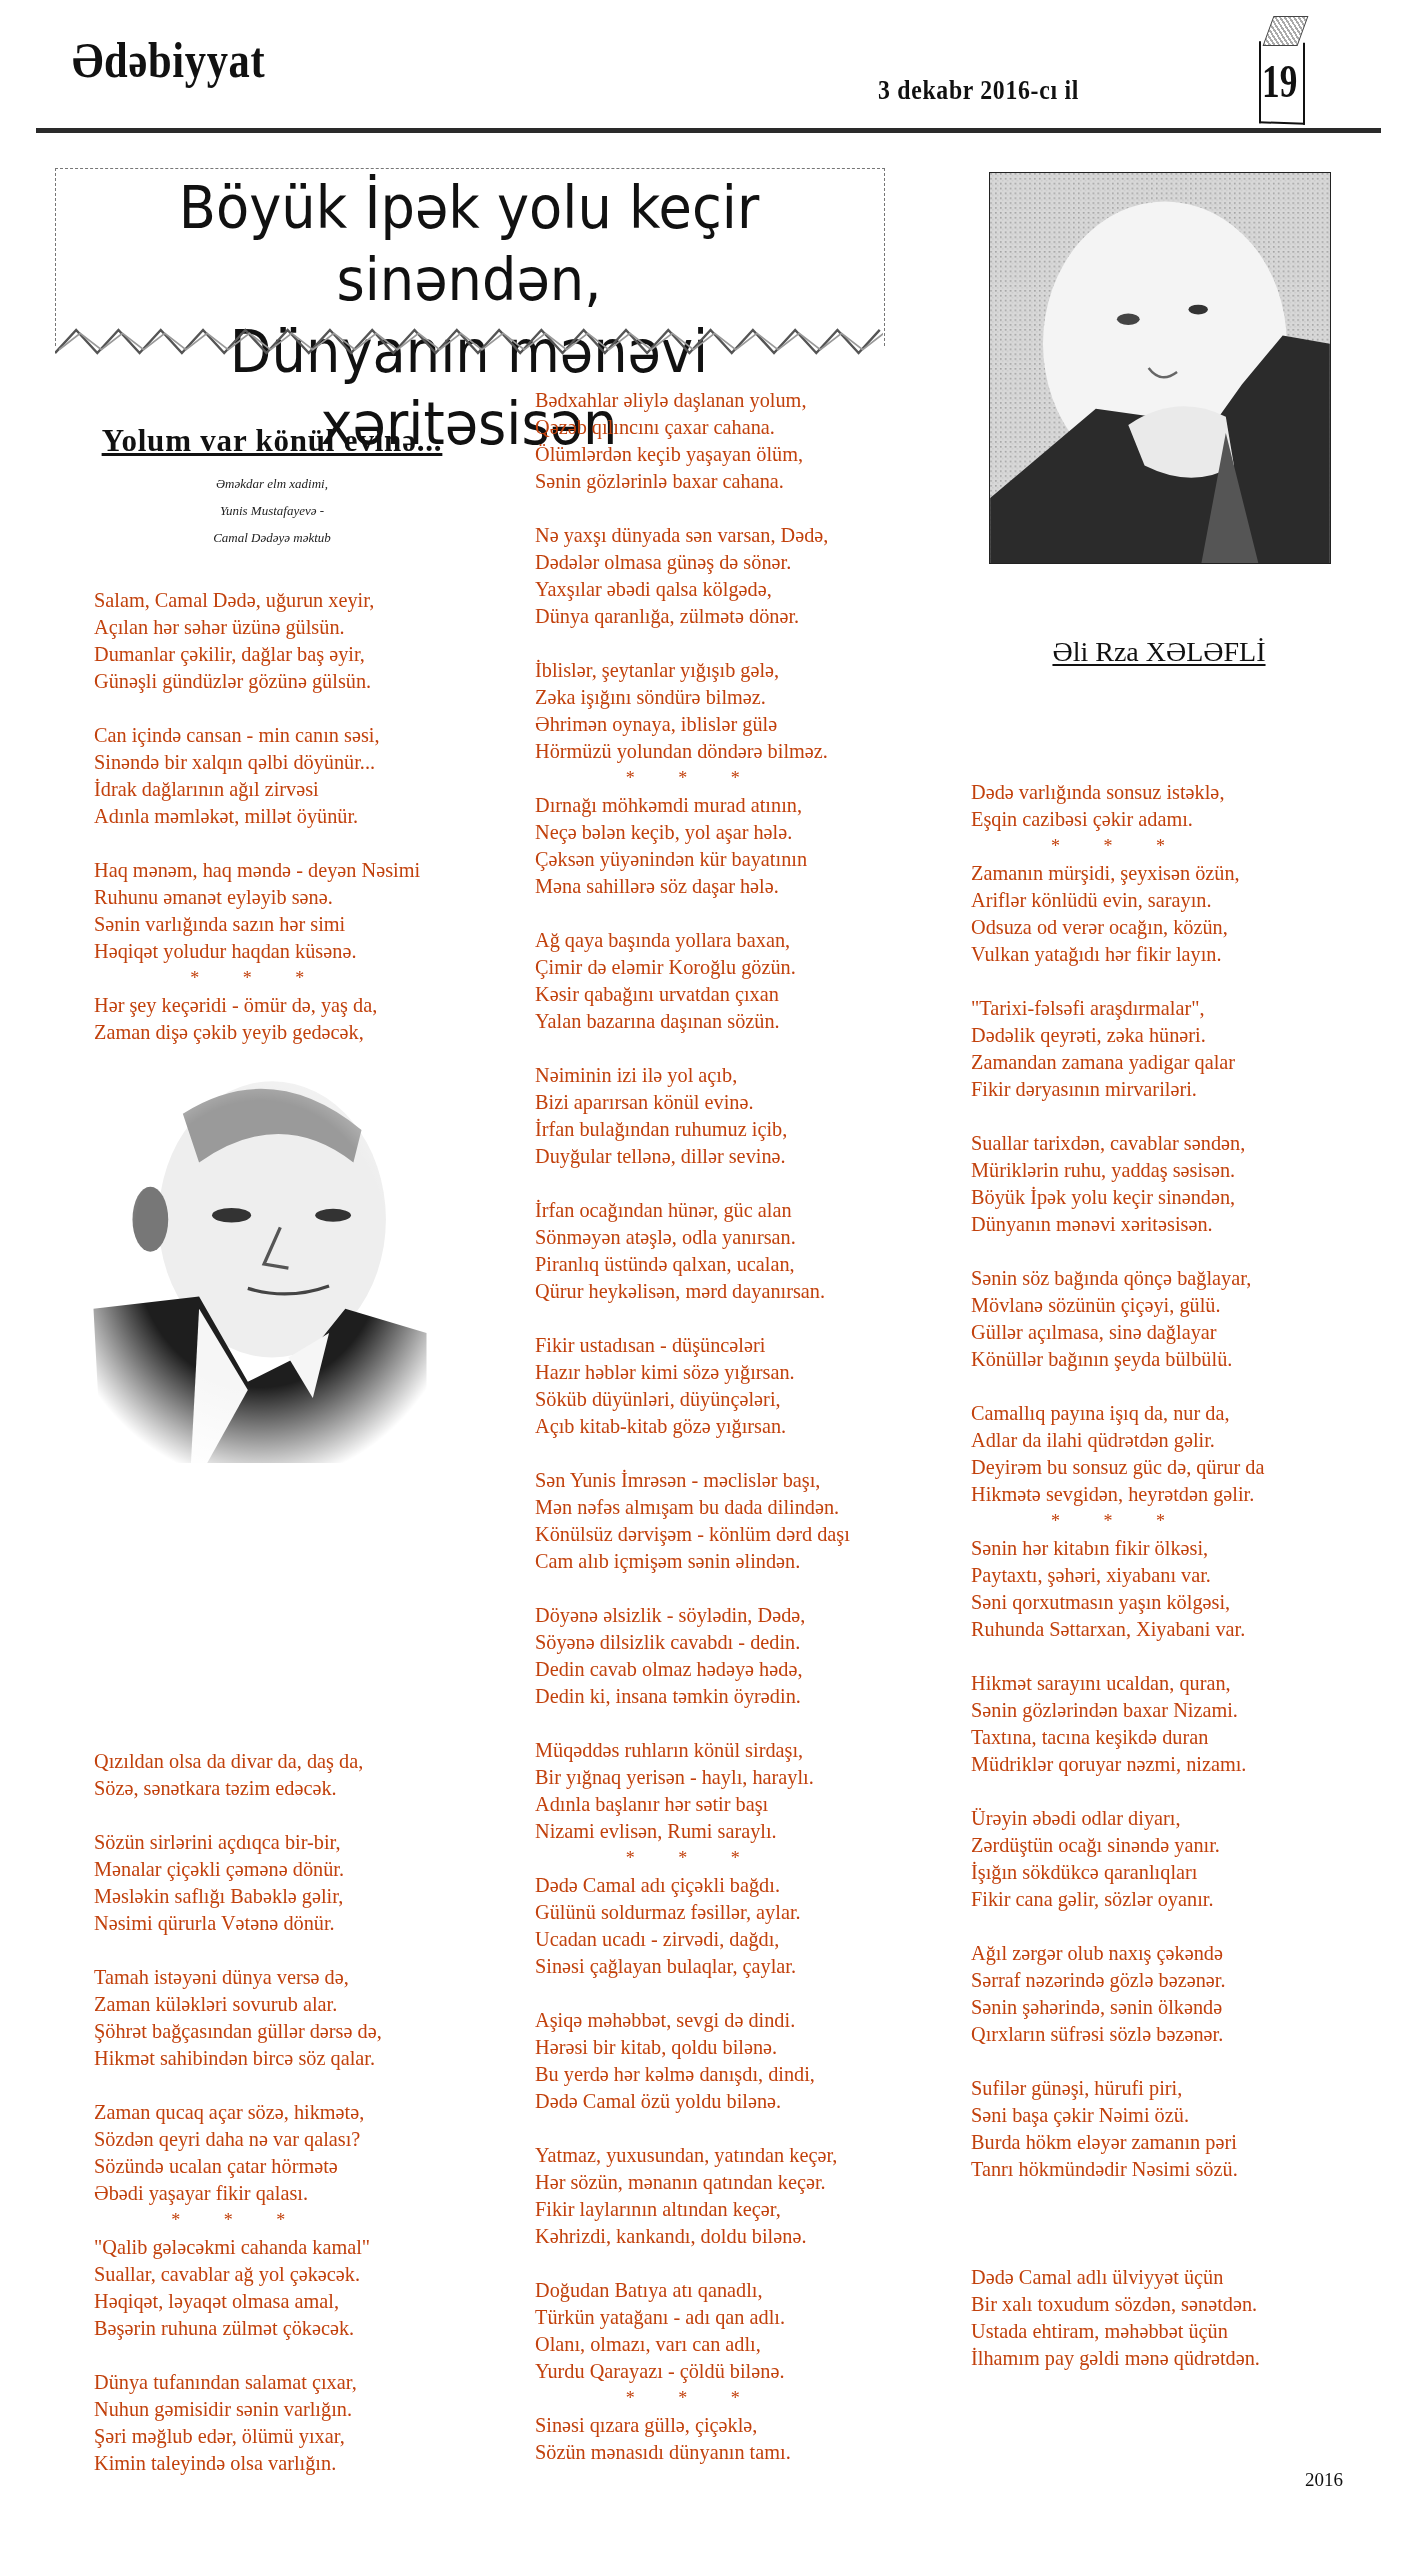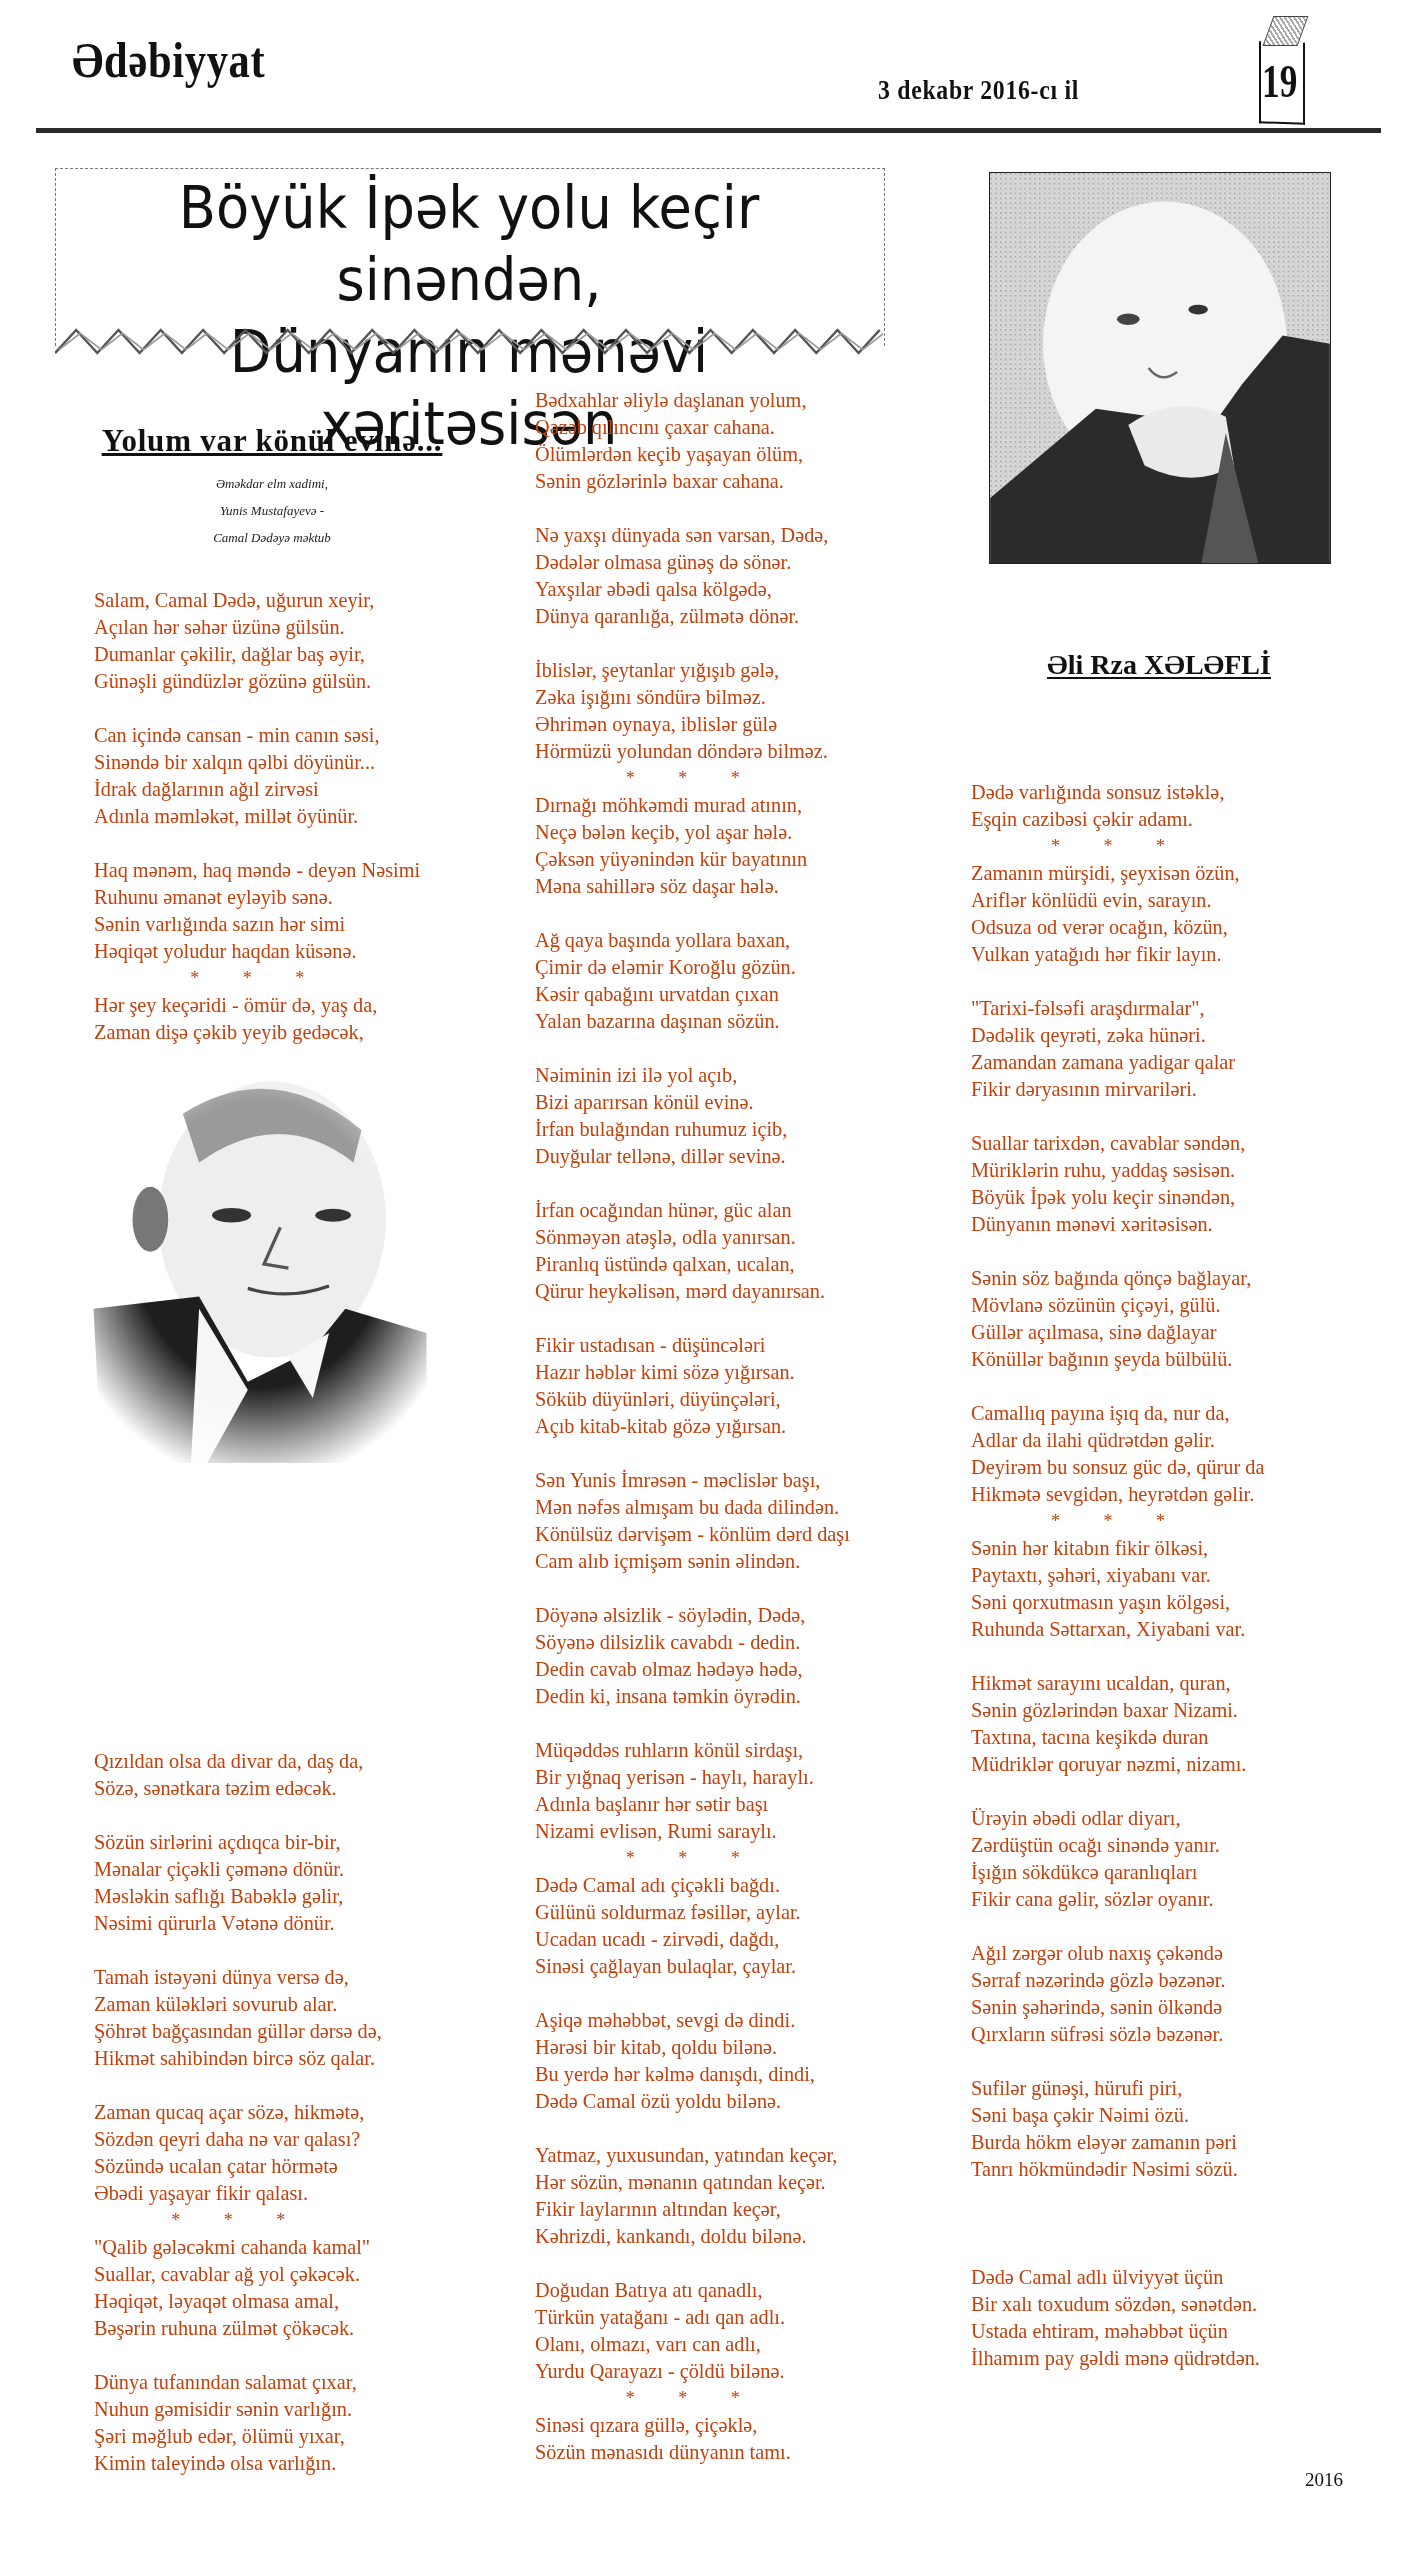--- a/index.html
+++ b/index.html
@@ -25,21 +25,21 @@
   .zigzag{left:55px;top:325px;width:828px;height:33px;}
   
   .poem-title{left:81px;top:423px;width:382px;text-align:center;font-weight:bold;font-size:31px;
        letter-spacing:0.8px;text-decoration:underline;}
   .dedication{left:81px;top:470px;width:382px;text-align:center;font-style:italic;font-size:13px;line-height:27px;color:#222;}
   .col{position:absolute;font-size:20.3px;line-height:27px;white-space:pre;color:#c2410c;}
   .stanza{margin-bottom:27px;}
   .stars{text-align:center;line-height:27px;letter-spacing:19.5px;font-size:18px;}
   .photo-left{left:85px;top:1065px;width:350px;height:398px;}
   .photo-right{left:989px;top:172px;width:340px;height:390px;border:1.6px solid #222;overflow:hidden;background:#cfcfcf;}
-  .author-name{left:984px;top:649px;width:350px;text-align:center;font-weight:bold;font-size:28px;
+  .author-name{left:984px;top:636px;width:350px;text-align:center;font-weight:normal;font-size:28px;
        text-decoration:underline;text-underline-offset:3.3px;}
   .year{left:1305px;top:2469px;font-size:19px;}
 </style>
 </head>
 <body>
 
 <div class="abs section-title">Ədəbiyyat</div>
 <div class="abs issue-date">3 dekabr 2016-cı il</div>
 <div class="abs page-num-tab"></div>
 <div class="abs page-num-box"></div>

